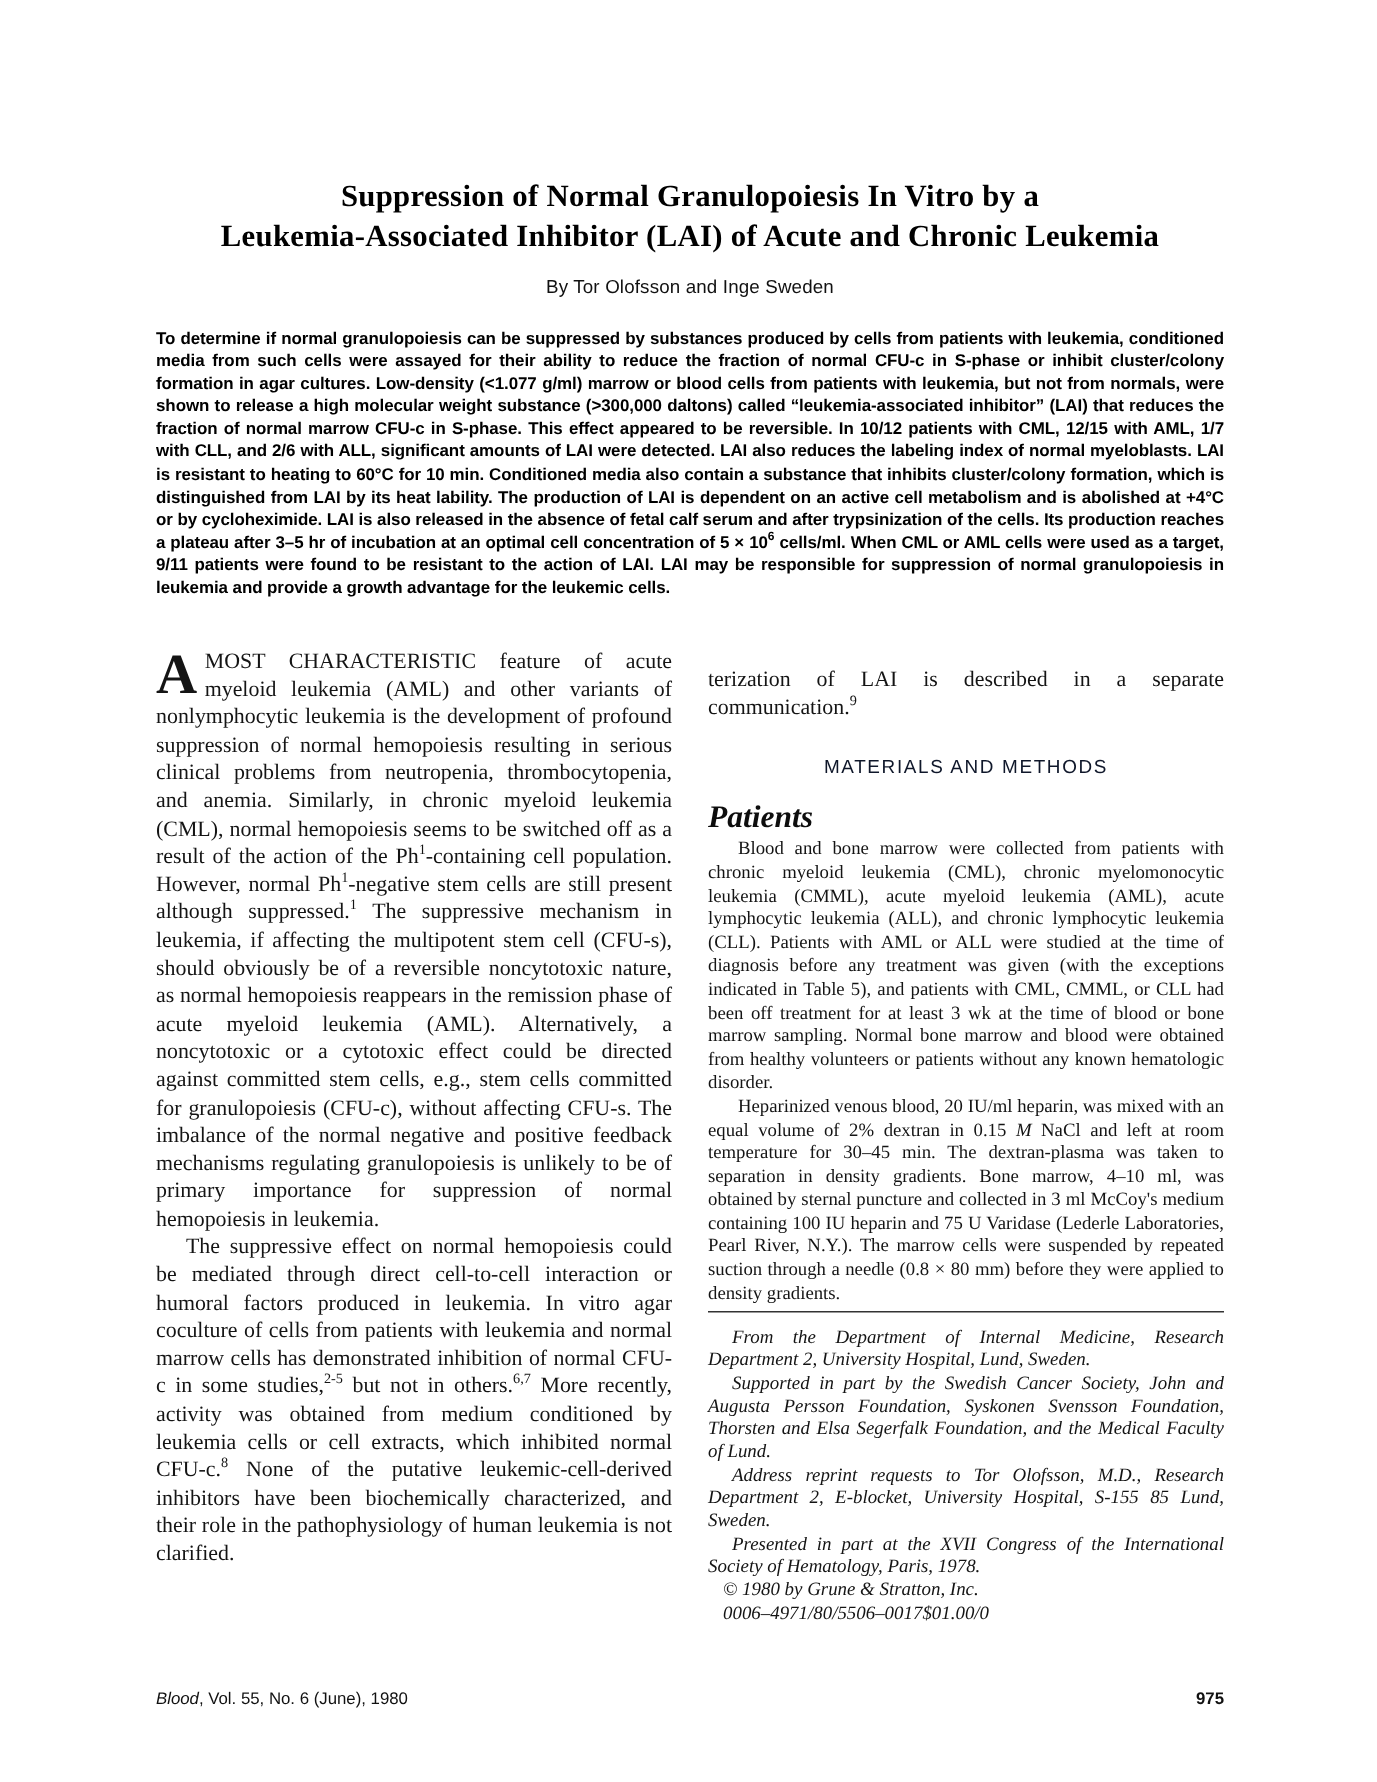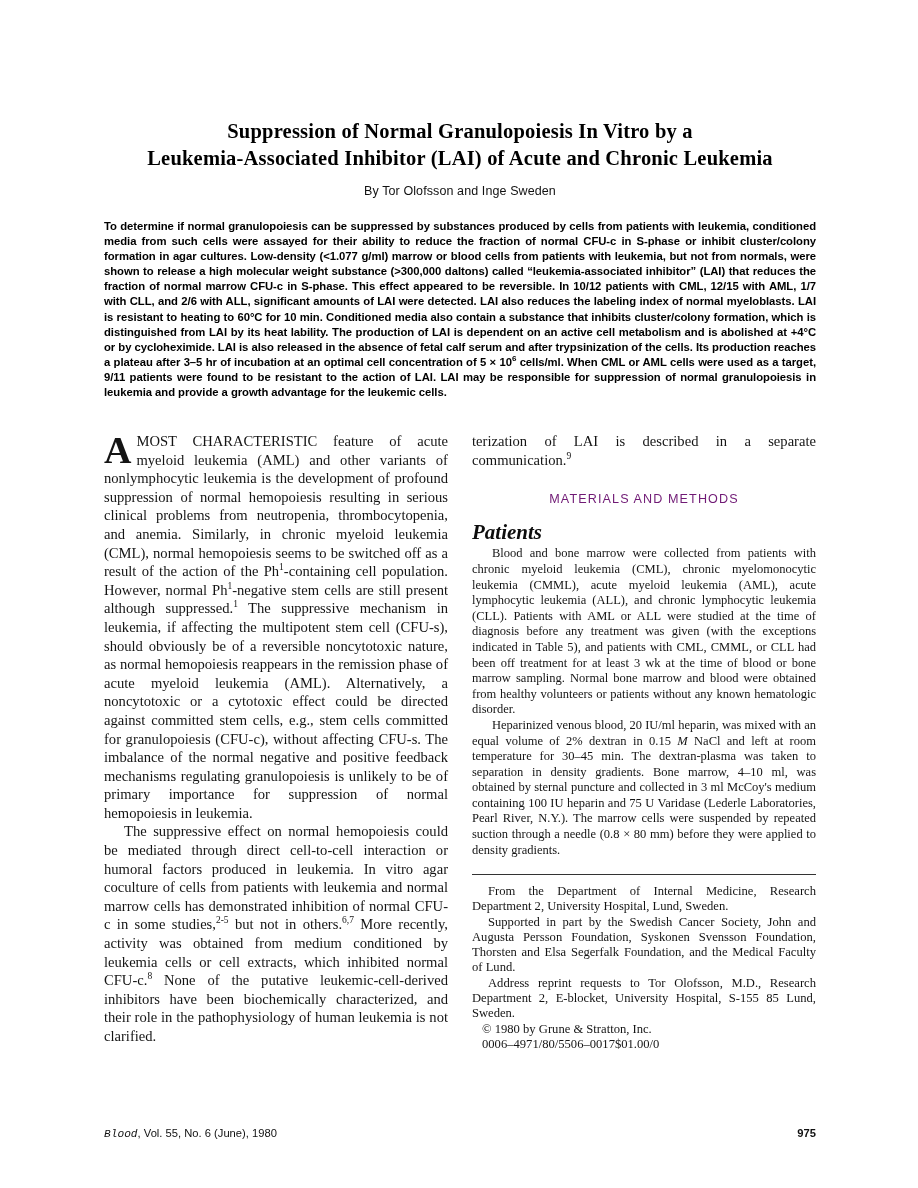--- a/index.html
+++ b/index.html
@@ -73,21 +73,21 @@
   .col {
     position: absolute;
     top: 432px;
     width: 344px;
     font-size: 14.6px;
     line-height: 18.6px;
     text-align: justify;
     color: #141414;
   }
   .col-left  { left: 104px; }
-  .col-right { left: 472px; }
+  .col-right { left: 472px; margin-top: 12px; }
 
   .col p {
     margin: 0;
     text-indent: 20px;
     hyphens: auto;
   }
   .col p.noindent { text-indent: 0; }
   .col sup { font-size: 9.5px; vertical-align: super; line-height: 0; }
 
   
@@ -105,21 +105,21 @@
   }
   .smallcaps-lead { }
 
   
   .section-head {
     text-align: center;
     font-family: "Liberation Sans", sans-serif;
     font-size: 12.6px;
     letter-spacing: 1.1px;
     margin: 21px 0 11px 0;
-    color: #701a75;
+    color: #0f172a;
   }
   .sub-head {
     font-style: italic;
     font-weight: bold;
     font-size: 21px;
     margin: 14px 0 5px 0;
     text-indent: 0;
     color: #0d0d0d;
   }
   .small-body {
@@ -140,20 +140,21 @@
     height: 0;
     border-top: 1px solid #333;
   }
   .footnotes {
     position: absolute;
     left: 472px;
     top: 884px;
     width: 344px;
     font-size: 12.6px;
     line-height: 15.3px;
+    font-style: italic;
     text-align: justify;
     color: #141414;
   }
   .footnotes p {
     margin: 0;
     text-indent: 16px;
   }
   .footnotes p.tight { text-indent: 10px; }
 
   
@@ -162,21 +163,21 @@
     left: 104px;
     top: 1127px;
     width: 712px;
     font-family: "Liberation Sans", sans-serif;
     font-size: 11.2px;
     color: #111;
   }
   .footer .left {
     float: left;
   }
-  .footer .left i { font-style: italic; font-family: Liberation Mono, monospace; }
+  .footer .left i { font-style: italic; }
   .footer .right {
     float: right;
     font-weight: bold;
   }
 </style>
 </head>
 <body>
 
 <div class="page">
 
@@ -214,20 +215,21 @@
       <span>Heparinized venous blood, 20 IU/ml heparin, was mixed with an equal volume of 2% dextran in 0.15 </span><i>M</i><span> NaCl and left at room temperature for 30–45 min. The dextran-plasma was taken to separation in density gradients. Bone marrow, 4–10 ml, was obtained by sternal puncture and collected in 3 ml McCoy's medium containing 100 IU heparin and 75 U Varidase (Lederle Laboratories, Pearl River, N.Y.). The marrow cells were suspended by repeated suction through a needle (0.8 × 80 mm) before they were applied to density gradients.</span>
     </p>
   </div>
 
   <div class="footnote-rule"></div>
 
   <div class="footnotes">
     <p>From the Department of Internal Medicine, Research Department 2, University Hospital, Lund, Sweden.</p>
     <p>Supported in part by the Swedish Cancer Society, John and Augusta Persson Foundation, Syskonen Svensson Foundation, Thorsten and Elsa Segerfalk Foundation, and the Medical Faculty of Lund.</p>
     <p>Address reprint requests to Tor Olofsson, M.D., Research Department 2, E-blocket, University Hospital, S-155 85 Lund, Sweden.</p>
+    <p>Presented in part at the XVII Congress of the International Society of Hematology, Paris, 1978.</p>
     <p class="tight">© 1980 by Grune &amp; Stratton, Inc.</p>
     <p class="tight">0006–4971/80/5506–0017$01.00/0</p>
   </div>
 
   <div class="footer">
     <span class="left"><i>Blood</i><span>, Vol. 55, No. 6 (June), 1980</span></span>
     <span class="right">975</span>
   </div>
 
 </div>

